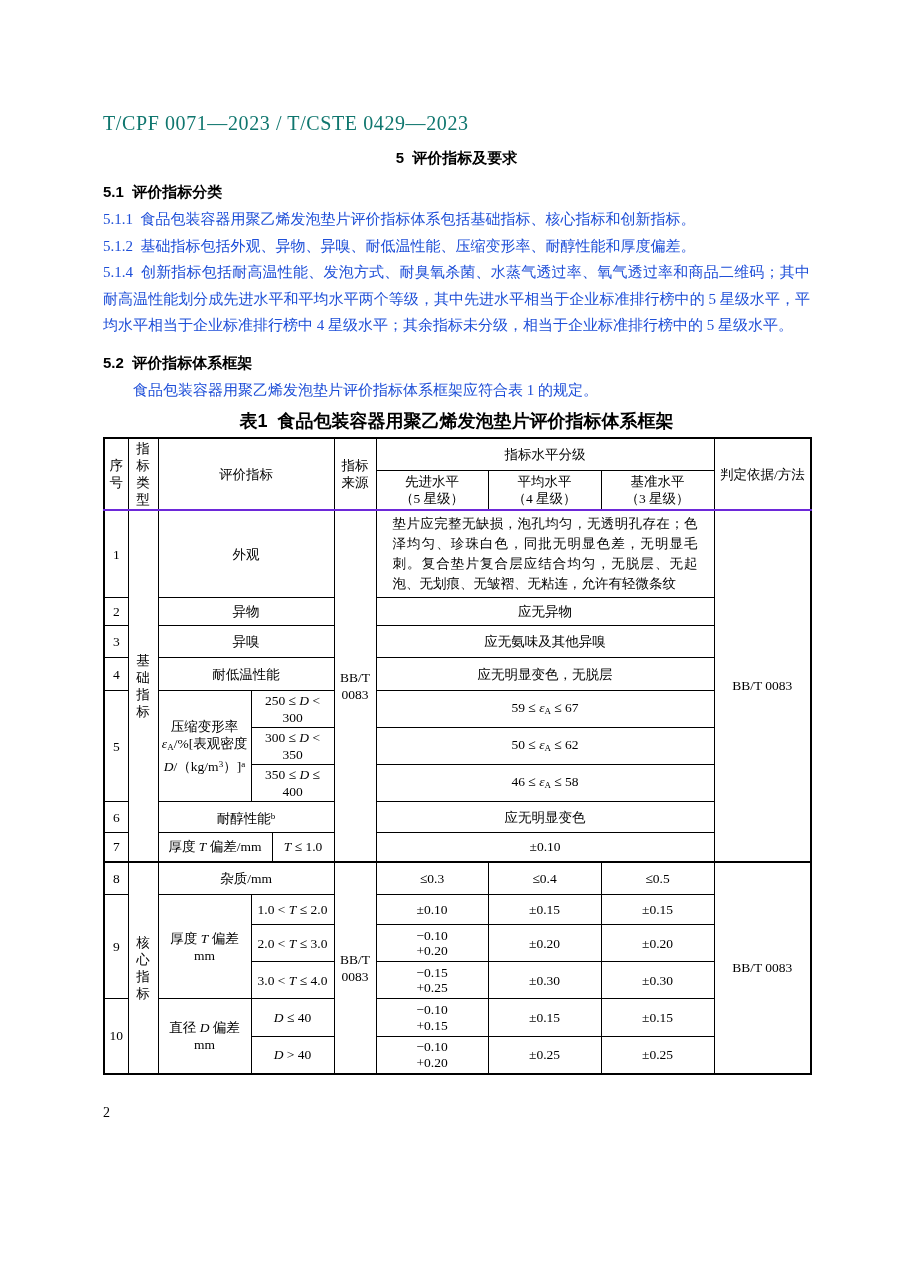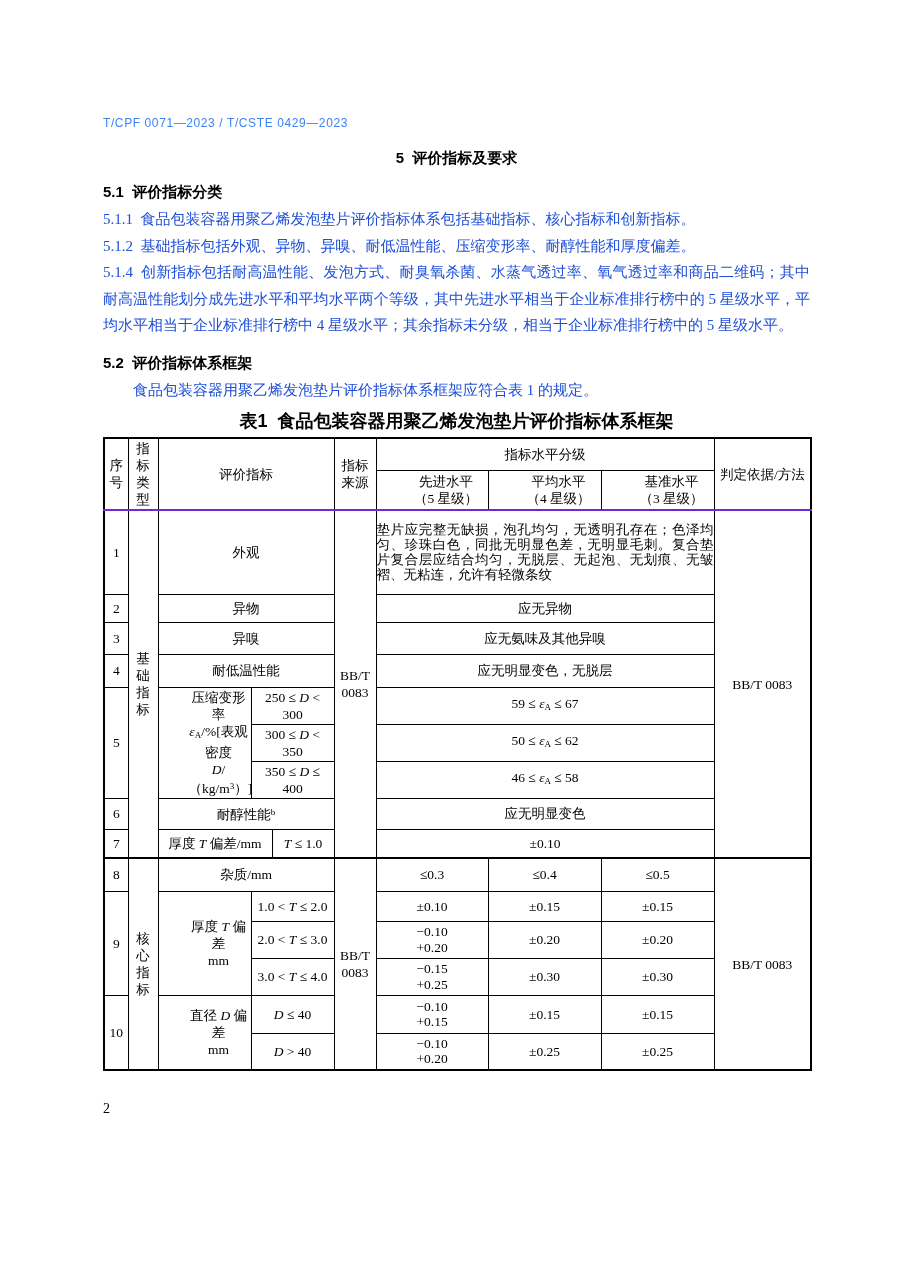--- a/index.html
+++ b/index.html
@@ -5,25 +5,25 @@
   html,body{margin:0;padding:0;background:#ffffff;}
   .page{
     position:relative;
     width:900px;height:1274px;
     background:#ffffff;
     box-sizing:border-box;
     padding:114px 90px 0 103px;
     color:#111;
   }
   .doc-header{
-    font-family:Liberation Sans, sans-serif;
-    font-size:12px;line-height:18px;
+    font-family:Liberation Serif, serif;
+    font-size:20px;line-height:18px;
     letter-spacing:0.6px;
     white-space:pre-wrap;
-    color:#3b82f6;
+    color:#0f766e;
   }
   .h1{
     font-family:"Liberation Sans","DejaVu Sans",sans-serif;
     font-weight:bold;font-size:15px;line-height:20px;
     margin:16px 0 0 0;white-space:pre-wrap;color:#000;text-align:center;
   }
   .h2{
     font-family:"Liberation Sans","DejaVu Sans",sans-serif;
     font-weight:bold;font-size:15px;line-height:20px;
     margin:14px 0 0 0;white-space:pre-wrap;color:#000;
@@ -49,23 +49,23 @@
     border:1px solid #000;
     font-family:"Liberation Serif","DejaVu Serif",serif;
     font-size:13.5px;line-height:17px;
     text-align:center;vertical-align:middle;
     padding:1px 2px;color:#000;
     overflow:hidden;
   }
   table.frame .hb{border-bottom:2px solid #6d28d9;}
   table.frame tr.sep td{border-top:2px solid #000;}
   table.frame td.req{
-    text-align:justify;padding:3px 0;line-height:15px;
-  }
-  .blk{display:block;padding-left:28px;}
+    text-align:justify;padding:3px 16px;line-height:20px;
+  }
+  .blk{display:block;}
   .stack span{display:block;line-height:15.5px;}
   table.frame sub{font-size:9px;vertical-align:-2px;}
   table.frame sup{font-size:9px;vertical-align:4px;}
   table.frame i{font-style:italic;}
   
   .th1{height:32px}.th2{height:38px}
   .tr1{height:84px}.tr2{height:28px}.tr3{height:32px}.tr4{height:33px}
   .tr5a{height:31px}.tr5b{height:32px}.tr5c{height:28px}
   .tr6{height:31px}.tr7{height:29px}.tr8{height:33px}
   .tr9a{height:30px}.tr9b{height:37px}.tr9c{height:37px}

